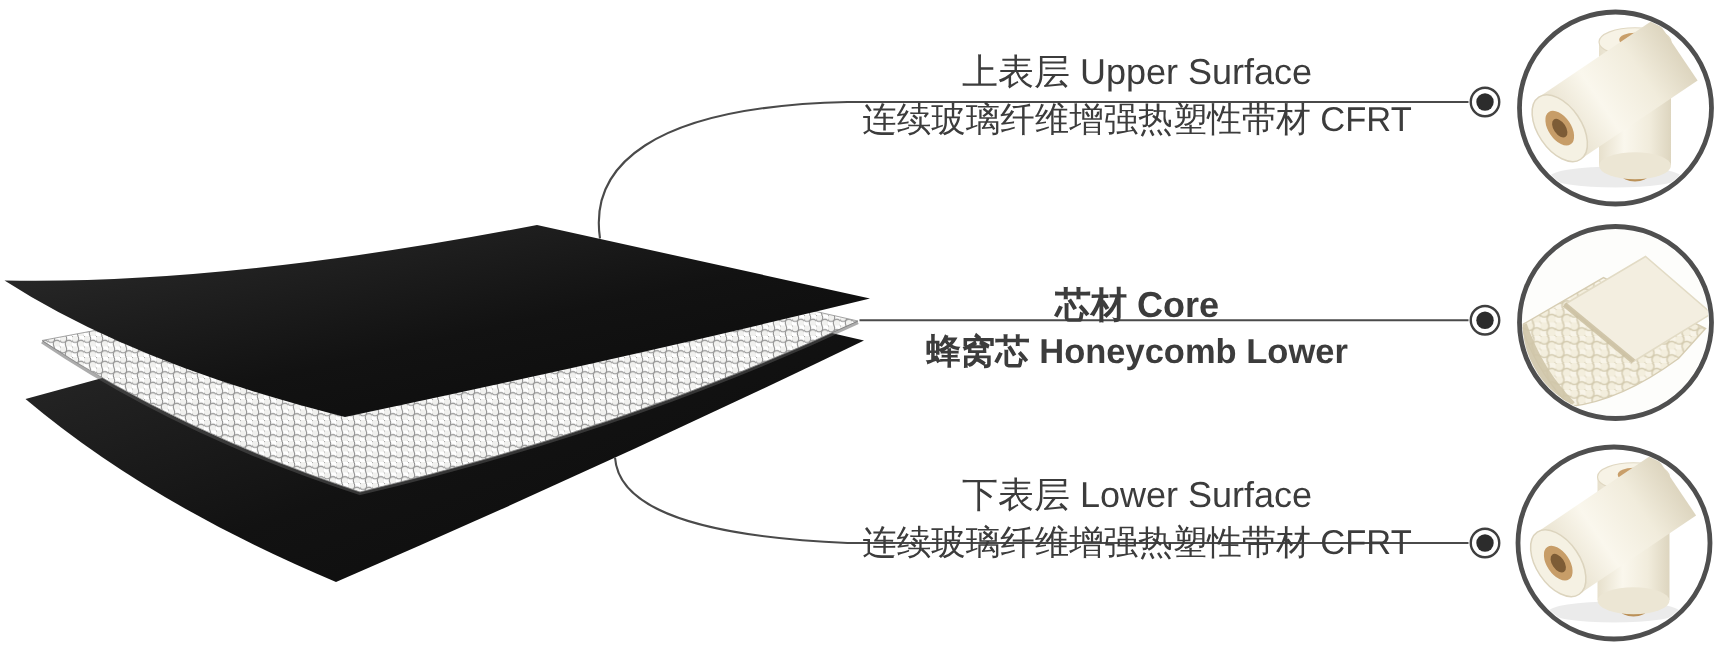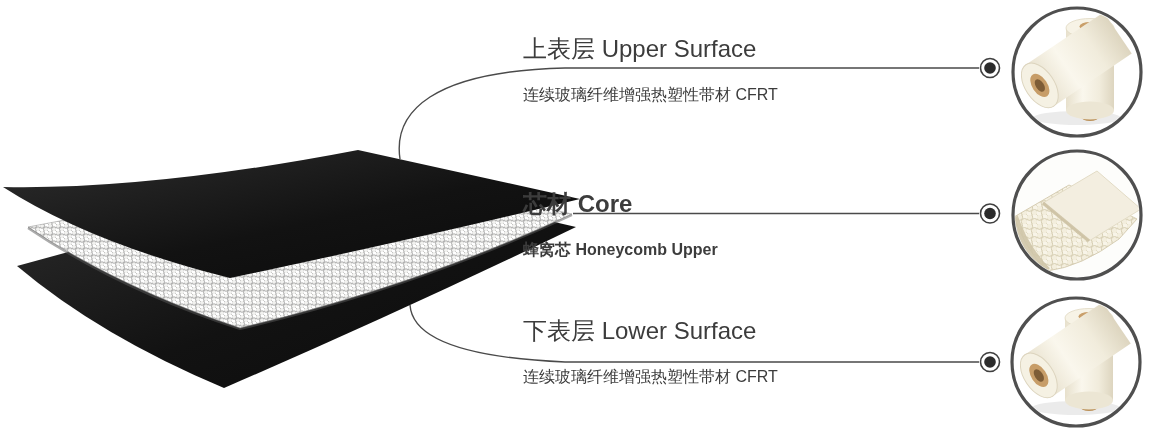--- a/index.html
+++ b/index.html
@@ -5,23 +5,23 @@
   html,body{margin:0;padding:0;background:#ffffff;}
   .stage{
     position:relative;width:1149px;height:433px;background:#ffffff;overflow:hidden;
     font-family:"Liberation Sans","DejaVu Sans",sans-serif;
   }
   .layer-svg{position:absolute;left:0;top:0;}
   .photo{position:absolute;width:132px;height:132px;}
   .photo-upper{left:1011px;top:6px;}
   .photo-core{left:1011px;top:149px;}
   .photo-lower{left:1010px;top:296px;}
-  .callout{position:absolute;left:523px;width:470px;color:#3c3c3c;}
+  .callout{position:absolute;left:523px;width:470px;text-align:center;color:#3c3c3c;}
   .callout .t{font-size:24px;line-height:30px;white-space:nowrap;}
-  .callout .s{font-size:16px;line-height:30px;margin-top:16px;white-space:nowrap;}
+  .callout .s{font-size:23px;line-height:30px;margin-top:0;white-space:nowrap;}
   .callout-upper{top:34px;}
   .callout-core{top:189px;font-weight:bold;}
   .callout-lower{top:316px;}
 </style>
 </head>
 <body>
 
 <div class="stage">
 
   <svg class="layer-svg" width="1149" height="433" viewBox="0 0 1149 433">
@@ -128,21 +128,21 @@
     <circle cx="0" cy="0" r="64" fill="none" stroke="#4f4f4f" stroke-width="3.2"></circle>
   </svg>
 
   <div class="callout callout-upper">
     <div class="t">上表层 Upper Surface</div>
     <div class="s">连续玻璃纤维增强热塑性带材 CFRT</div>
   </div>
 
   <div class="callout callout-core">
     <div class="t">芯材 Core</div>
-    <div class="s">蜂窝芯 Honeycomb Upper</div>
+    <div class="s">蜂窝芯 Honeycomb Lower</div>
   </div>
 
   <div class="callout callout-lower">
     <div class="t">下表层 Lower Surface</div>
     <div class="s">连续玻璃纤维增强热塑性带材 CFRT</div>
   </div>
 
 </div>
 
 </body></html>

